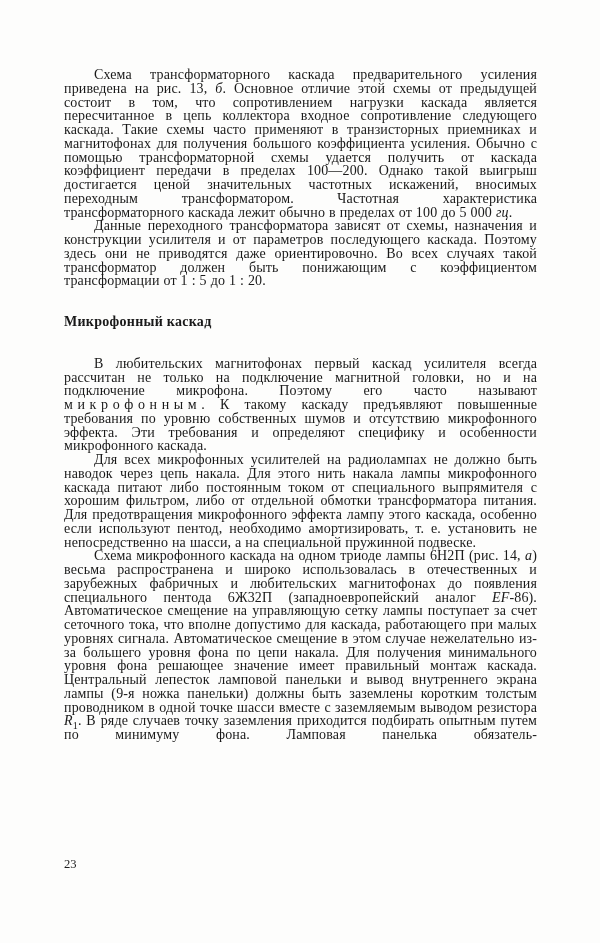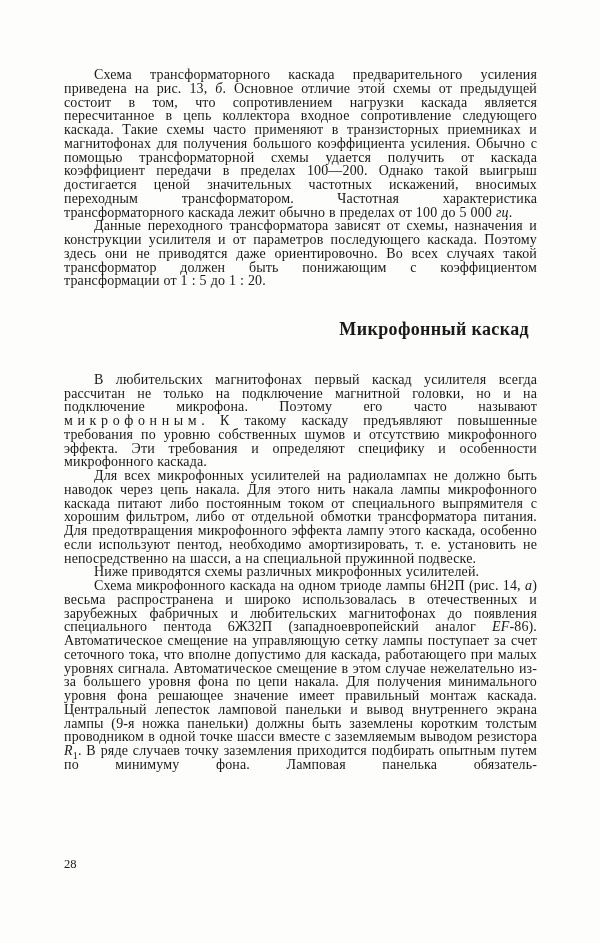--- a/index.html
+++ b/index.html
@@ -43,25 +43,25 @@
   }
 
   
   p.para.full::after {
     content: "";
     display: inline-block;
     width: 100%;
   }
 
   h2.section-heading {
-    margin: 8px;
-    font-size: 18px;
+    margin: 0;
+    font-size: 14px;
     line-height: 13.75px;
     font-weight: bold;
-    text-align: right;
+    text-align: left;
     text-indent: 0;
     letter-spacing: 0.02em;
   }
 
   .sp-before-heading { height: 27px; }
   .sp-after-heading  { height: 28px; }
 
   .spaced {
     letter-spacing: 0.33em;
     margin-top: 36px;
@@ -96,18 +96,17 @@
       <p class="para">Данные переходного трансформатора зависят от схемы, назначения и конструкции усилителя и от параметров последующего каскада. Поэтому здесь они не приводятся даже ориентировочно. Во всех случаях такой трансформатор должен быть понижающим с коэффициентом трансформации от 1 : 5 до 1 : 20.</p>
     </div>
 
   <div class="sp-before-heading"></div>
   <h2 class="section-heading">Микрофонный каскад</h2>
   <div class="sp-after-heading"></div>
 
   <div id="paras-after">
       <p class="para">В любительских магнитофонах первый каскад усилителя всегда рассчитан не только на подключение магнитной головки, но и на подключение микрофона. Поэтому его часто называют <span class="spaced">микрофонным</span>. К такому каскаду предъявляют повышенные требования по уровню собственных шумов и отсутствию микрофонного эффекта. Эти требования и определяют специфику и особенности микрофонного каскада.</p>
       <p class="para">Для всех микрофонных усилителей на радиолампах не должно быть наводок через цепь накала. Для этого нить накала лампы микрофонного каскада питают либо постоянным током от специального выпрямителя с хорошим фильтром, либо от отдельной обмотки трансформатора питания. Для предотвращения микрофонного эффекта лампу этого каскада, особенно если используют пентод, необходимо амортизировать, т. е. установить не непосредственно на шасси, а на специальной пружинной подвеске.</p>
-      <p class="para">Ниже приводятся схемы различных микрофонных усилителей.</p>
       <p class="para full">Схема микрофонного каскада на одном триоде лампы 6Н2П (рис. 14, <i>а</i>) весьма распространена и широко использовалась в отечественных и зарубежных фабричных и любительских магнитофонах до появления специального пентода 6Ж32П (западноевропейский аналог <i>EF</i>-86). Автоматическое смещение на управляющую сетку лампы поступает за счет сеточного тока, что вполне допустимо для каскада, работающего при малых уровнях сигнала. Автоматическое смещение в этом случае нежелательно из-за большего уровня фона по цепи накала. Для получения минимального уровня фона решающее значение имеет правильный монтаж каскада. Центральный лепесток ламповой панельки и вывод внутреннего экрана лампы (9-я ножка панельки) должны быть заземлены коротким толстым проводником в одной точке шасси вместе с заземляемым выводом резистора <i>R</i><span class="sub">1</span>. В ряде случаев точку заземления приходится подбирать опытным путем по минимуму фона. Ламповая панелька обязатель-</p>
     </div>
 </div>
 
-<div class="folio">28</div>
+<div class="folio">23</div>
 
 </body></html>

